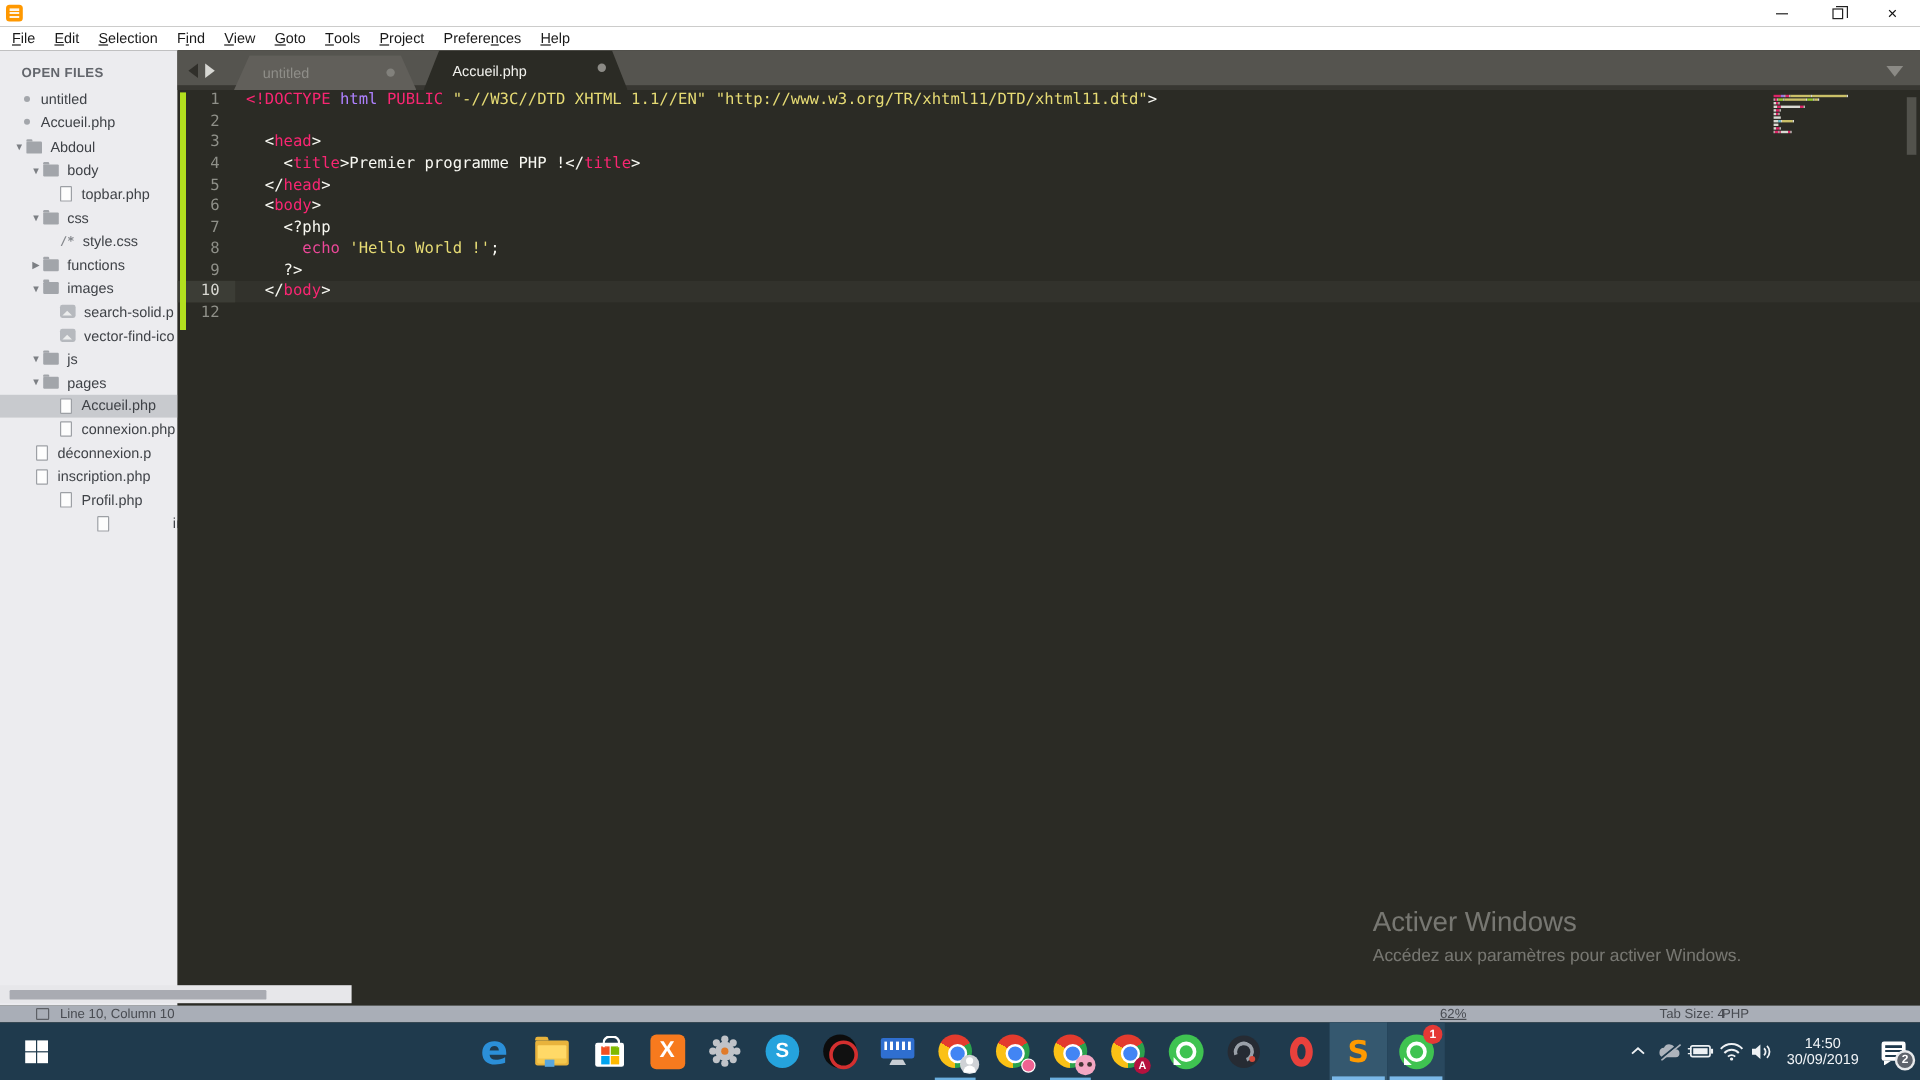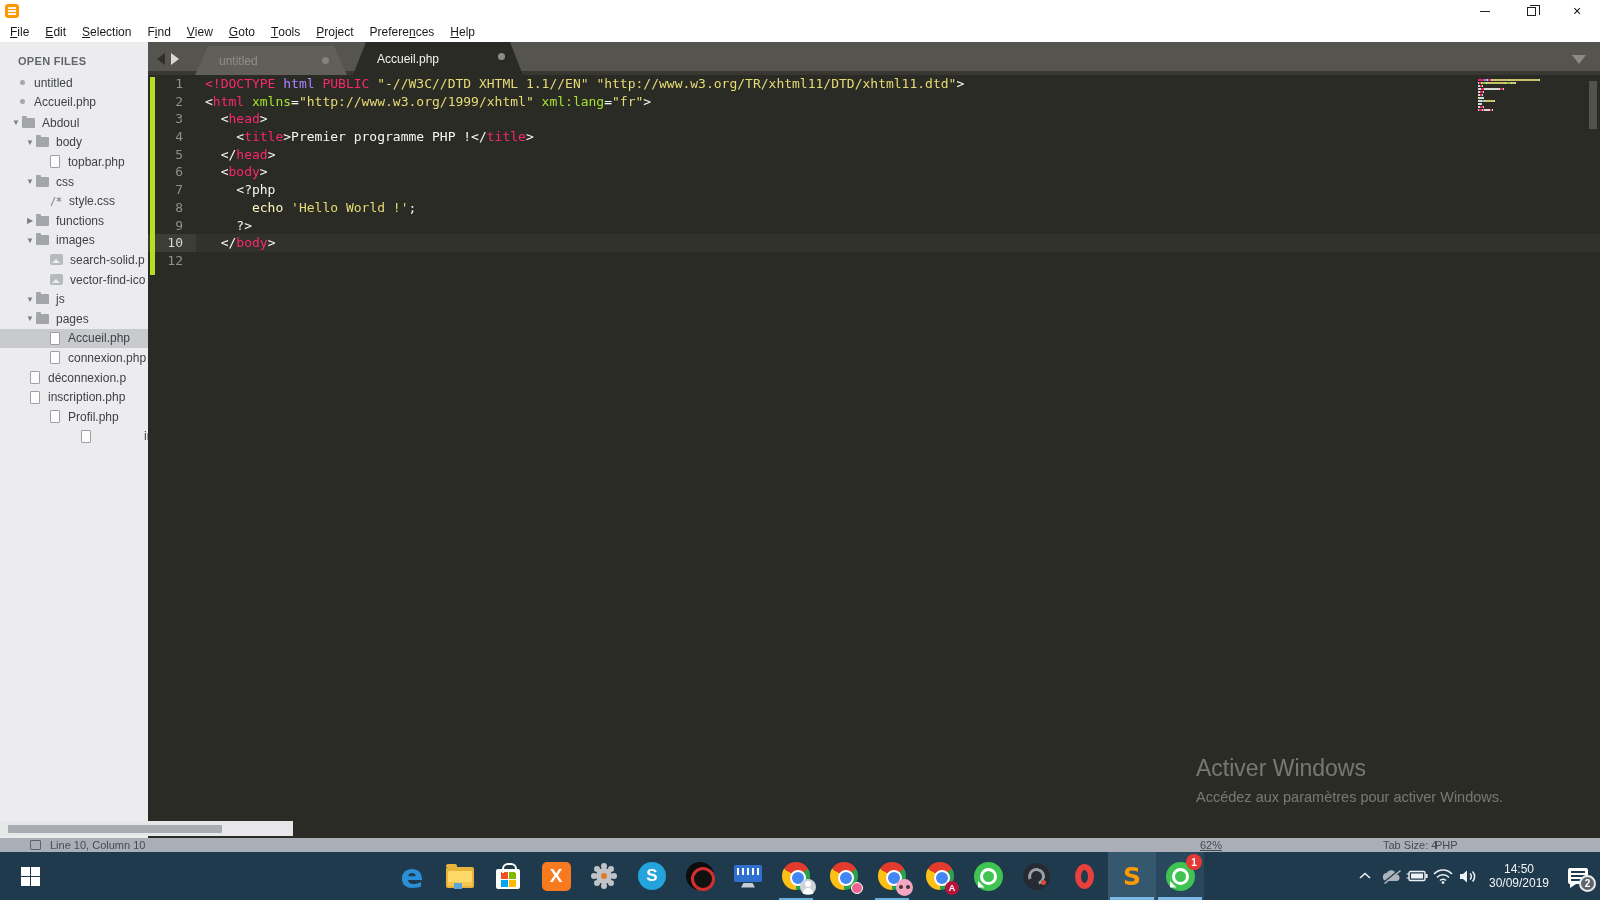--- a/index.html
+++ b/index.html
@@ -64,30 +64,30 @@
   .tab-dropdown { position:absolute; right:14px; top:13px; width:0; height:0; border-left:7px solid transparent; border-right:7px solid transparent; border-top:9px solid #8b8a85; }
 
   
   .codearea { position:absolute; left:0; top:33px; width:100%; height:763px; overflow:hidden; }
   .mod-bar { position:absolute; left:2px; top:2px; width:5px; height:198px; background:#b2df1f; }
   .code-row { display:flex; height:17.7px; font-family:"DejaVu Sans Mono",monospace; font-size:13px; line-height:17.7px; }
   .code-row .ln { width:48px; flex:none; text-align:right; padding-right:13px; color:#8f9089; }
   .code-row .src { white-space:pre; padding-left:9px; }
   .code-row.cur { background:rgba(255,255,255,0.035); }
   .code-row.cur .ln { background:#3c3d36; color:#d8d8d2; }
-  .tk-t{color:#f8f8f2} .tk-r{color:#f92672} .tk-g{color:#a6e22e} .tk-y{color:#e6db74} .tk-p{color:#ae81ff} .tk-c{color:#fef9c3}
+  .tk-t{color:#f8f8f2} .tk-r{color:#f92672} .tk-g{color:#a6e22e} .tk-y{color:#e6db74} .tk-p{color:#ae81ff} .tk-c{color:#ec4899}
 
   
   .minimap { position:absolute; right:14px; top:4px; width:108px; }
   .mm-row { height:2px; margin-bottom:1px; white-space:nowrap; font-size:0; }
   .mm-seg { display:inline-block; height:2px; opacity:.85; }
   .vscroll-thumb { position:absolute; right:3px; top:6px; width:8px; height:48px; background:#52524c; }
 
   
-  .watermark { position:absolute; left:1048px; top:713px; color:rgba(235,235,230,0.40); }
+  .watermark { position:absolute; left:996px; top:713px; color:rgba(235,235,230,0.40); }
   .wm1 { font-size:23px; }
   .wm2 { font-size:14.5px; margin-top:7px; }
 
   
   .statusbar { position:absolute; left:0; top:838px; width:1600px; height:14px; background:#a9aeb7;
     font-size:11px; color:#494c52; }
   .sb-icon { position:absolute; left:30px; top:2px; width:11px; height:10px; border:1.5px solid #5d6066; border-radius:1px; }
   .sb-left { position:absolute; left:50px; top:1px; }
   .sb-zoom { position:absolute; left:1200px; top:1px;text-decoration:underline; }
   .sb-tabsize { position:absolute; left:1383px; top:1px; }
@@ -329,21 +329,20 @@
         <div class="mm-row"><span class="mm-seg" style="width: 1.24px; background: rgb(248, 248, 242);"></span><span class="mm-seg" style="width: 2.48px; background: rgb(249, 38, 114);"></span><span class="mm-seg" style="width: 1.24px; background: rgb(248, 248, 242);"></span><span class="mm-seg" style="width: 1.24px; background: rgb(249, 38, 114);"></span><span class="mm-seg" style="width: 6.2px; background: rgb(248, 248, 242);"></span><span class="mm-seg" style="width: 1.24px; background: rgb(249, 38, 114);"></span><span class="mm-seg" style="width: 1px; background: rgb(248, 248, 242);"></span></div>
         <div class="mm-row"></div>
       </div>
     <div class="vscroll-thumb"></div>
   <div class="code-row">
         <span class="ln">1</span>
         <span class="src"><span class="tk-r">&lt;!DOCTYPE </span><span class="tk-p">html</span><span class="tk-t"> </span><span class="tk-r">PUBLIC</span><span class="tk-t"> </span><span class="tk-y">"-//W3C//DTD XHTML 1.1//EN"</span><span class="tk-t"> </span><span class="tk-y">"http://www.w3.org/TR/xhtml11/DTD/xhtml11.dtd"</span><span class="tk-t">&gt;</span></span>
       </div>
       <div class="code-row">
         <span class="ln">2</span>
-        <span class="src"><span class="tk-t">&lt;</span><span class="tk-r">html</span><span class="tk-t"> </span><span class="tk-g">xmlns</span><span class="tk-t">=</span><span class="tk-y">"http://www.w3.org/1999/xhtml"</span><span class="tk-t"> </span><span class="tk-g">xml:lang</span><span class="tk-t">=</span><span class="tk-y">"fr"</span><span class="tk-t">&gt;</span></span>
       </div>
       <div class="code-row">
         <span class="ln">3</span>
         <span class="src"><span class="tk-t">  &lt;</span><span class="tk-r">head</span><span class="tk-t">&gt;</span></span>
       </div>
       <div class="code-row">
         <span class="ln">4</span>
         <span class="src"><span class="tk-t">    &lt;</span><span class="tk-r">title</span><span class="tk-t">&gt;Premier programme PHP !&lt;/</span><span class="tk-r">title</span><span class="tk-t">&gt;</span></span>
       </div>
       <div class="code-row">

